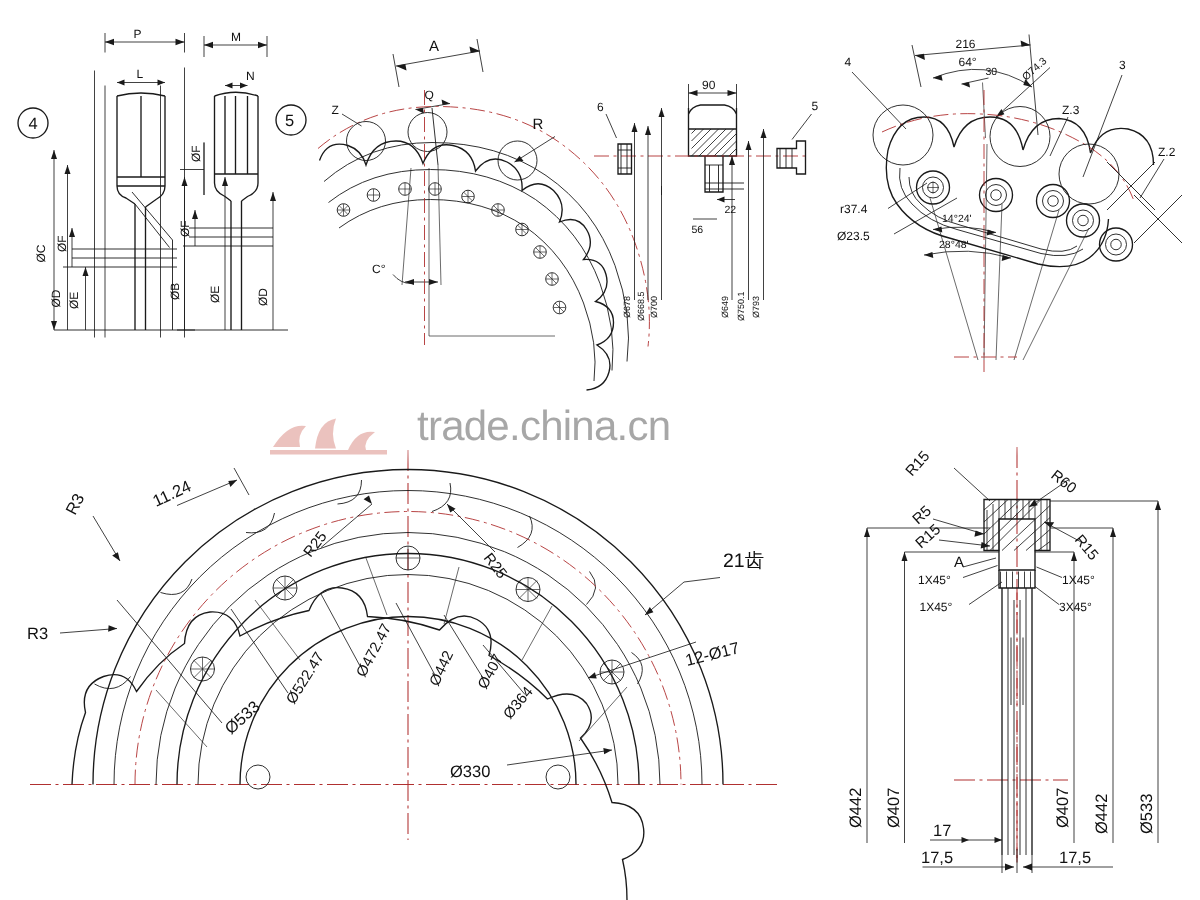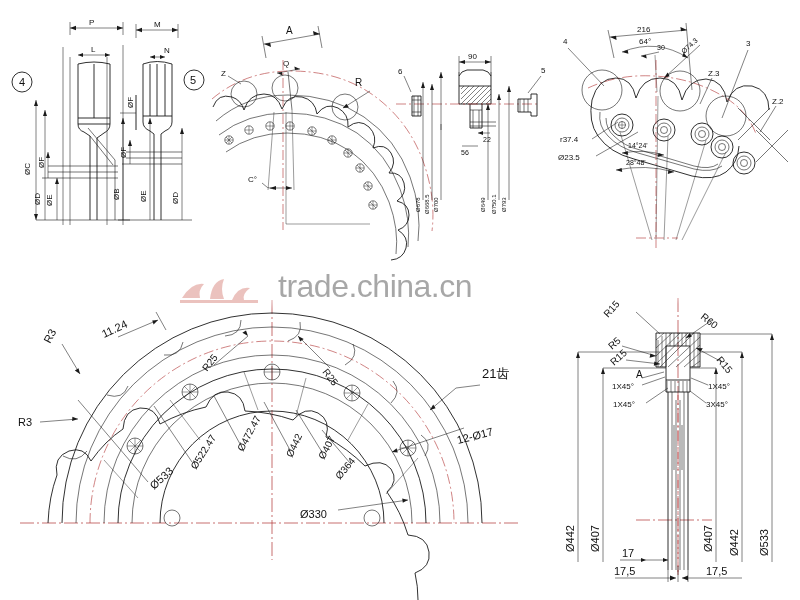--- a/index.html
+++ b/index.html
@@ -31,21 +31,21 @@
   text.big{font-size:13px;}
   .wm{
     position:absolute;
     left:176px;top:262px;
     width:460px;height:52px;
     pointer-events:none;
   }
   .wm-text{
     position:absolute;left:102px;top:6px;
     font-family:"Liberation Sans", sans-serif;
-    font-size:32px;color:#9c9c9c;
+    font-size:28px;color:#9c9c9c;
     letter-spacing:-0.5px;
     white-space:nowrap;
     opacity:0.88;
   }
   .wm-logo{
     position:absolute;left:0px;top:10px;
     width:96px;height:34px;
     opacity:0.30;
   }
   .smear{

